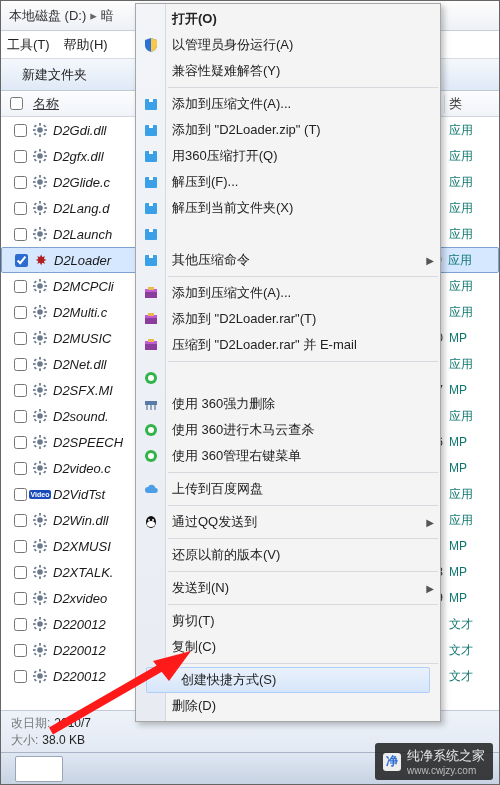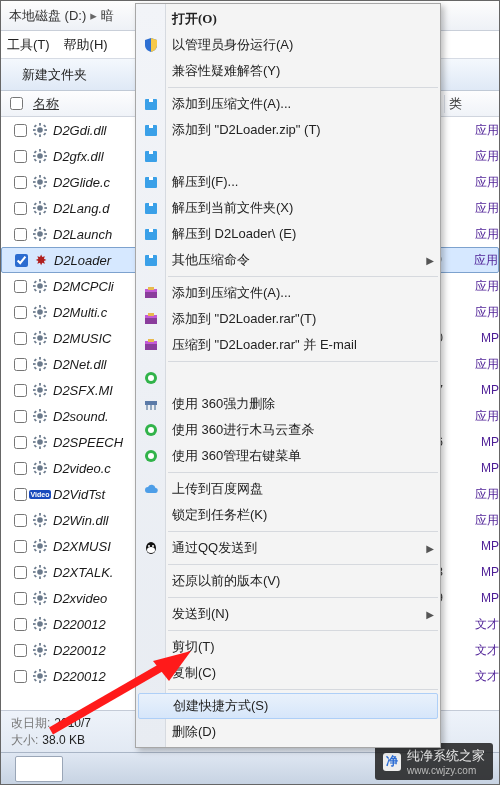--- a/index.html
+++ b/index.html
@@ -70,21 +70,21 @@
     display: flex; align-items: center;
     padding-left: 8px;
     color: #1a1a1a;
     font-size: 13px;
   }
   .row .chk { width: 22px; display:flex; justify-content:center;}
   .row .icon { width: 18px; height:18px; margin-right:4px; display:flex; align-items:center; justify-content:center;}
   .row .fname { flex: 0 0 100px; white-space:nowrap; overflow:hidden;font-style:italic; }
   .row .spacer { flex:1; }
   .row .num { width:30px; text-align:right; font-size:12px; color:#333; padding-right:6px;}
-  .row .ftype { width:50px; font-size:12px; color:#4c1d95;text-align:right;}
+  .row .ftype { width:50px; font-size:12px; color:#0f766e;}
   .row.selected {
     background: #d6e8ff;
     border: 1px solid #7da2ce;
     border-radius: 2px;
     height: 26px;
   }
   .row.selected .chk input { accent-color: #2b6cd0; }
   .gear-icon svg { width:14px; height:14px; }
   .star-icon { color:#b02020; font-size:14px; line-height:1;}
   .video-icon { background:#1a4bbd; color:#fff; font-size:7px; font-weight:bold; padding:1px 2px; border-radius:2px;}
@@ -140,28 +140,28 @@
     height: 26px;
     display:flex; align-items:center;
     padding-left: 36px;
     padding-right: 18px;
     color:#222;
   }
   .ctxitem.hover {
     background: linear-gradient(#e9f1fb, #d6e6fa);
     border: 1px solid #aecff7;
     border-radius: 2px;
-    margin: 0 2px;
+    margin: 0 10px;
     padding-left:34px;
   }
   .ctxitem .cicon {
     position:absolute; left:5px; width:20px; height:20px;
     display:flex; align-items:center; justify-content:center;
   }
-  .ctxitem .bold { font-weight: 600; font-family: Liberation Serif, serif; }
+  .ctxitem .bold { font-weight: 600; }
   .ctxitem .sub-arrow {
     position:absolute; right:6px; font-size:10px; color:#555;
   }
   .ctxsep {
     height:1px; background:#d6d9de; margin: 3px 2px 3px 32px;
   }
   .cicon svg { width:16px; height:16px; }
 
   
   .redarrow {
@@ -779,20 +779,21 @@
       </span>
     <span>添加到 "D2Loader.zip" (T)</span>
   </div>
   <div class="ctxitem">
     <span class="cicon">
         <svg viewBox="0 0 16 16">
           <rect x="2" y="3" width="12" height="11" rx="1" fill="#3aa0e8"></rect>
           <rect x="6" y="3" width="4" height="3" fill="#fff"></rect>
         </svg>
       </span>
+    <span>用360压缩打开(Q)</span>
   </div>
   <div class="ctxitem">
     <span class="cicon">
         <svg viewBox="0 0 16 16">
           <rect x="2" y="3" width="12" height="11" rx="1" fill="#3aa0e8"></rect>
           <rect x="6" y="3" width="4" height="3" fill="#fff"></rect>
         </svg>
       </span>
     <span>解压到(F)...</span>
   </div>
@@ -805,21 +806,20 @@
       </span>
     <span>解压到当前文件夹(X)</span>
   </div>
   <div class="ctxitem">
     <span class="cicon">
         <svg viewBox="0 0 16 16">
           <rect x="2" y="3" width="12" height="11" rx="1" fill="#3aa0e8"></rect>
           <rect x="6" y="3" width="4" height="3" fill="#fff"></rect>
         </svg>
       </span>
-    <span>解压到 D2Loader\ (E)</span>
   </div>
   <div class="ctxitem">
     <span class="cicon">
         <svg viewBox="0 0 16 16">
           <rect x="2" y="3" width="12" height="11" rx="1" fill="#3aa0e8"></rect>
           <rect x="6" y="3" width="4" height="3" fill="#fff"></rect>
         </svg>
       </span>
     <span>其他压缩命令</span>
     <span class="sub-arrow">▶</span>
@@ -897,23 +897,20 @@
   </div>
   <div class="ctxsep"></div>
 
   <div class="ctxitem">
     <span class="cicon">
         <svg viewBox="0 0 16 16">
           <path fill="#4d9ee8" d="M5 12a3 3 0 010-6 4 4 0 017.5 1A2.5 2.5 0 0112 12z"></path>
         </svg>
       </span>
     <span>上传到百度网盘</span>
-  </div>
-  <div class="ctxitem">
-    <span>锁定到任务栏(K)</span>
   </div>
   <div class="ctxsep"></div>
 
   <div class="ctxitem">
     <span class="cicon">
         <svg viewBox="0 0 16 16">
           <ellipse cx="8" cy="8" rx="5" ry="6" fill="#111"></ellipse>
           <ellipse cx="8" cy="10" rx="4" ry="3" fill="#fff"></ellipse>
           <circle cx="6" cy="6" r="1" fill="#fff"></circle>
           <circle cx="10" cy="6" r="1" fill="#fff"></circle>

